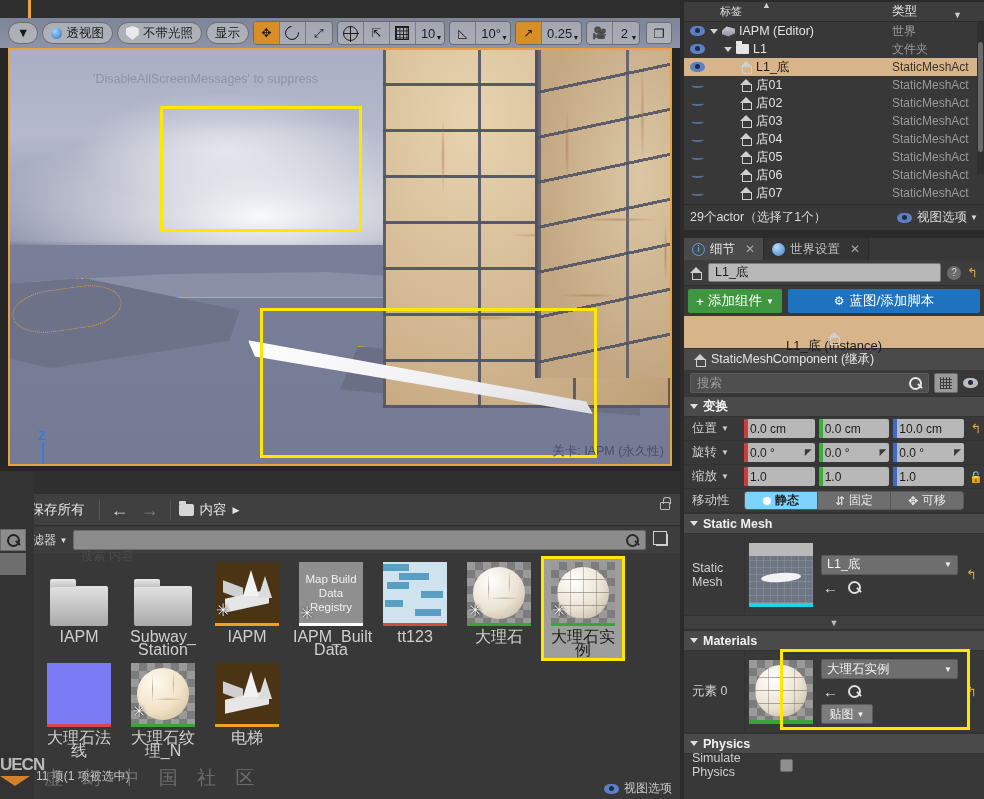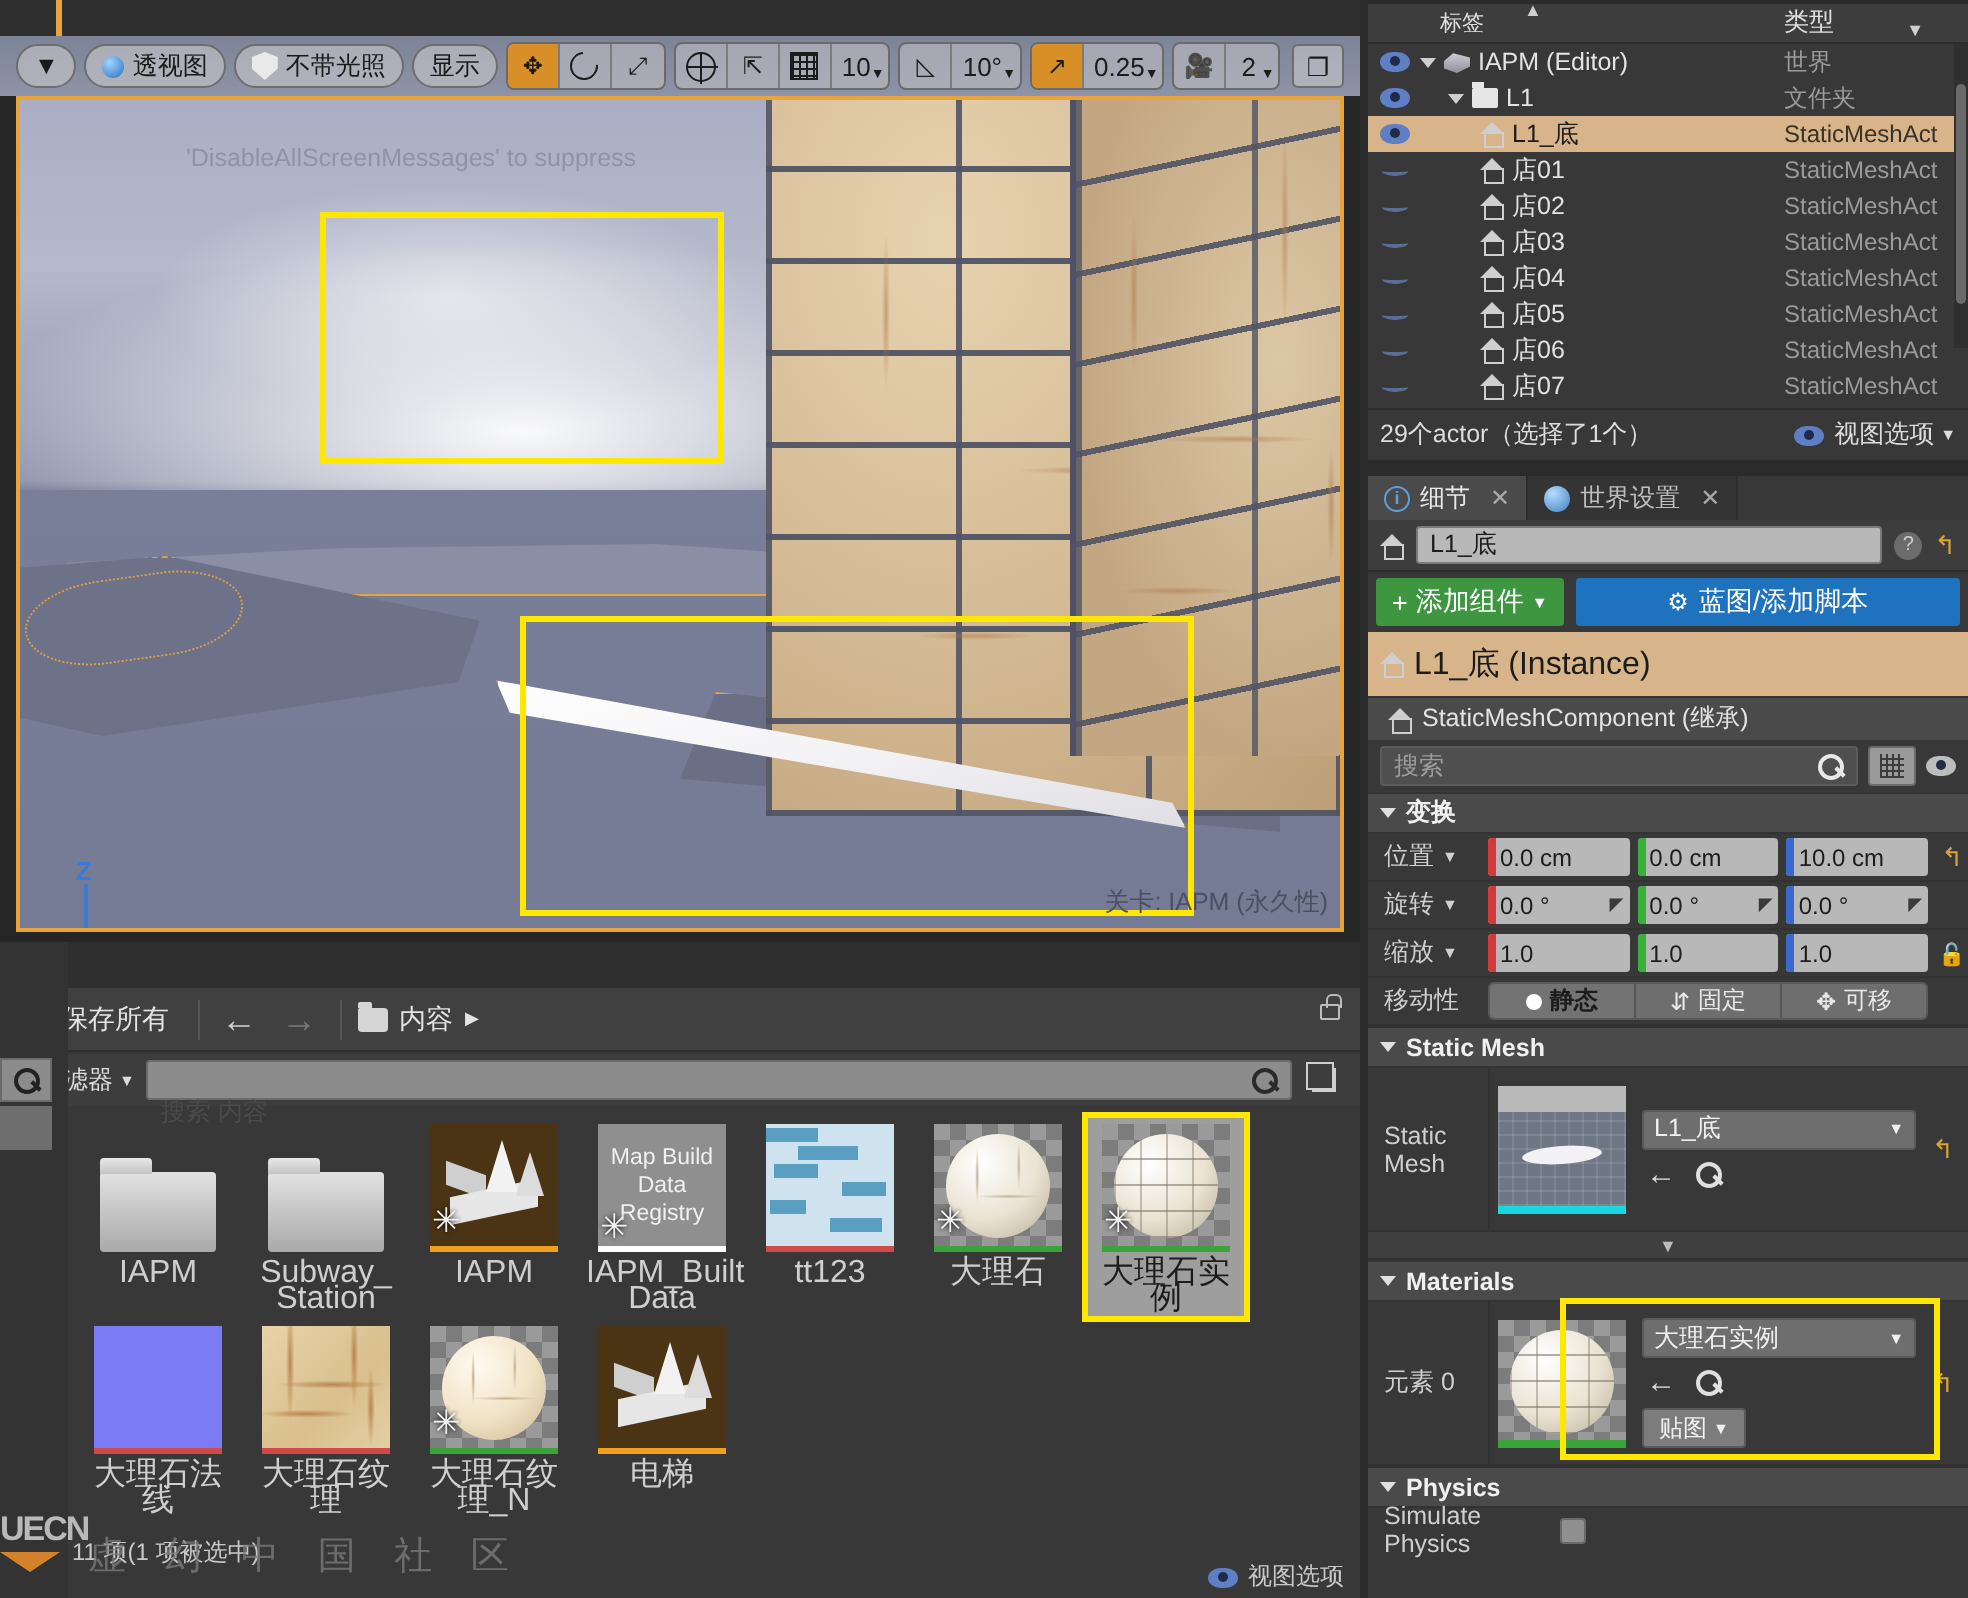--- a/index.html
+++ b/index.html
@@ -352,21 +352,21 @@
   .dp-btnrow{ height:30px; display:flex; align-items:center; gap:6px; padding:3px 4px;
     background:#383838; }
   .btn-green{ background:#3f9640; color:#fff; font-size:13.5px; height:24px;
     display:flex; align-items:center; gap:4px; padding:0 8px; border-radius:2px; cursor:pointer; }
   .btn-blue{ background:#1f72bd; color:#fff; font-size:13.5px; height:24px;
     display:flex; align-items:center; gap:5px; padding:0 8px; border-radius:2px; cursor:pointer;
     flex:1; justify-content:center; }
   .gear-s{ font-size:12px; }
 
   .dp-inst{ height:20px; background:#d8b48a; color:#1c1c1c; display:flex; align-items:center;
-    gap:5px; padding:16px 6px; font-size:16px; }
+    gap:5px; padding:16px 6px; font-size:13px;flex-direction:column; }
   .dp-comp{ height:22px; background:#4a4a4a; color:#e3e3e3; display:flex; align-items:center;
     gap:5px; padding:0 10px; font-size:12.5px; border-top:1px solid #333; }
 
   .dp-search{ height:26px; display:flex; align-items:center; gap:5px; padding:3px 6px;
     background:#383838; }
   .dp-search .fld{ flex:1; height:20px; background:#4f4f4f; border:1px solid #5c5c5c;
     border-radius:2px; display:flex; align-items:center; padding:0 6px; color:#9d9d9d;
     font-size:12.5px; justify-content:space-between; }
   .dp-search .fld .mag{ color:#e8e8e8; }
   .btn-sm{ width:24px; height:20px; background:#9a9a9a; border:1px solid #6b6b6b;
@@ -391,21 +391,21 @@
   .vbox.b:before{ background:#3a6ad0; }
   .vbox .spin{ position:absolute; right:3px; top:4px; font-size:9px; color:#3a3a3a; }
   .lockic{ width:12px; height:12px; color:#d8d8d8; font-size:11px; }
 
   .mob{ display:flex; height:19px; flex:1; border-radius:3px; overflow:hidden;
     border:1px solid #5a5a5a; }
   .mob > div{ flex:1; display:flex; align-items:center; justify-content:center; gap:4px;
     font-size:12px; background:#6e6e6e; color:#e8e8e8; cursor:pointer;
     border-right:1px solid #555; }
   .mob > div:last-child{ border-right:none; }
-  .mob > div.on{ background:#737373; color:#1c1c1c; font-weight:bold; }
+  .mob > div.on{ background:#7dd3fc; color:#1c1c1c; font-weight:bold; }
   .dotr{ width:8px;height:8px;border-radius:50%;background:#fff; }
 
   .mesh-row{ display:flex; min-height:82px; border-bottom:1px solid #323232; }
   .mesh-row .plbl{ width:60px; padding-left:8px; color:#cfcfcf; font-size:12.5px;
     display:flex; align-items:center; }
   .mesh-row .body{ flex:1; display:flex; align-items:center; gap:8px; padding:6px 4px;
     border-left:1px solid #323232; }
   .thumb64{ width:64px; height:64px; flex:0 0 64px; position:relative; }
   .th-mesh{ position:absolute; inset:0; border-bottom:4px solid #19d6e0;
     background:linear-gradient(#b9b9b9 0 22%, #6f7683 22% 100%);
@@ -671,26 +671,20 @@
           <div class="lbl">大理石实例</div>
         </div>
 
         <div class="asset">
           <div class="thumbwrap">
             <div class="th-blue"></div>
           </div>
           <div class="lbl">大理石法线</div>
         </div>
 
-        <div class="asset">
-          <div class="thumbwrap">
-            <div class="th-marble"></div>
-          </div>
-          <div class="lbl">大理石纹理</div>
-        </div>
 
         <div class="asset">
           <div class="thumbwrap">
             <div class="th-sphere">
               <div class="ball cream marble"></div>
               <span class="star">✳</span>
             </div>
           </div>
           <div class="lbl">大理石纹理_N</div>
         </div>

